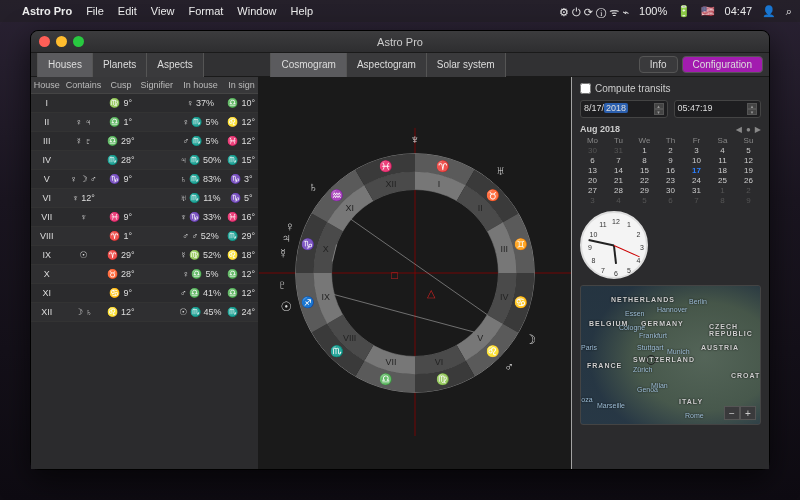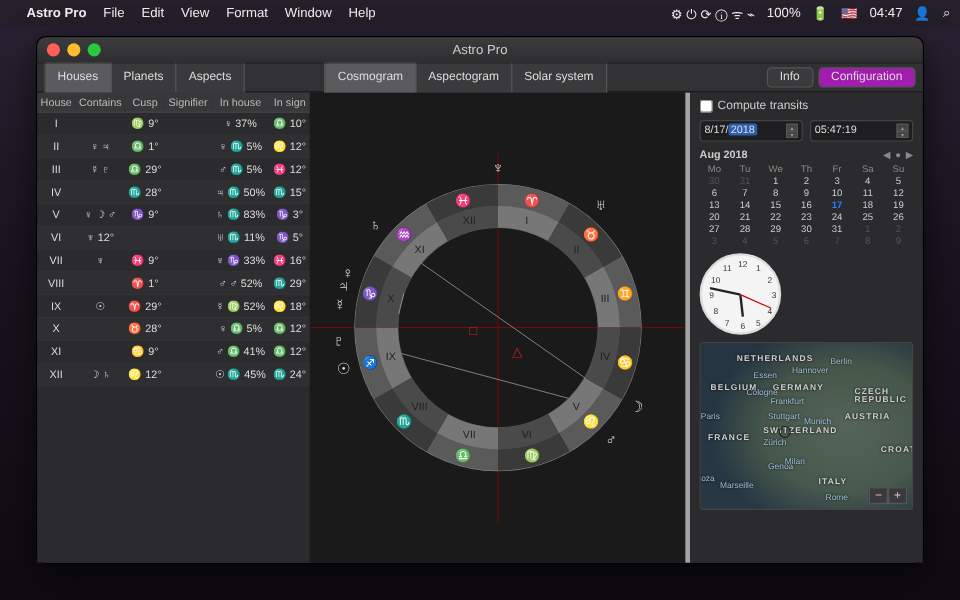--- a/index.html
+++ b/index.html
@@ -18,21 +18,21 @@
   .seg button { background:transparent; border:none; color:#ddd; font-size:10px; padding:15px 10px; cursor:pointer; border-right:1px solid #555; }
   .seg button:last-child{border-right:none;}
   .seg button.active{background:#5b5b5e;}
   .seg-center{margin:0 auto;}
   .seg-right{margin-left:auto; display:flex; gap:4px;}
   .seg-right button{background:#3a3a3c; border:1px solid #555; border-radius:4px; color:#ddd; font-size:10px; padding:2px 10px; cursor:pointer;}
   .seg-right button.active{background:#a21caf;}
   .content { flex:1; display:flex; overflow:hidden; }
   .panel-left { width:228px; background:#2b2b2d; border-right:1px solid #1a1a1a; display:flex; flex-direction:column; }
   .panel-center { flex:1; background:#1a1a1a; position:relative; }
-  .panel-right { width:198px; background:#2b2b2d; border-left:4px solid #a3a3a3; padding:6px 8px; color:#ccc; font-size:10px; display:flex; flex-direction:column; gap:6px; }
+  .panel-right { width:198px; background:#2b2b2d; border-left:1px solid #a3a3a3; padding:6px 8px; color:#ccc; font-size:10px; display:flex; flex-direction:column; gap:6px; }
   .tbl { width:100%; border-collapse:collapse; font-size:9px; color:#ddd; }
   .tbl th { background:#38383a; padding:3px 2px; font-weight:400; color:#bbb; border-bottom:1px solid #444; text-align:center; }
   .tbl td { padding:4px 2px; border-bottom:1px solid #333; text-align:center; white-space:nowrap; }
   .tbl tr:nth-child(even) td { background:#2f2f31; }
   .check-row { display:flex; align-items:center; gap:4px; }
   .check-row input { width:11px; height:11px; }
   .date-time-row { display:flex; gap:6px; }
   .date-time-row .field { flex:1; display:flex; background:#1e1e20; border:1px solid #444; border-radius:3px; align-items:flex-start; padding:2px 3px; font-size:9px; color:#ddd; }
   .field .sel{background:#2b5fae; padding:0 2px; border-radius:2px;}
   .stepper { width:10px; display:flex; flex-direction:column; margin-left:auto; }

